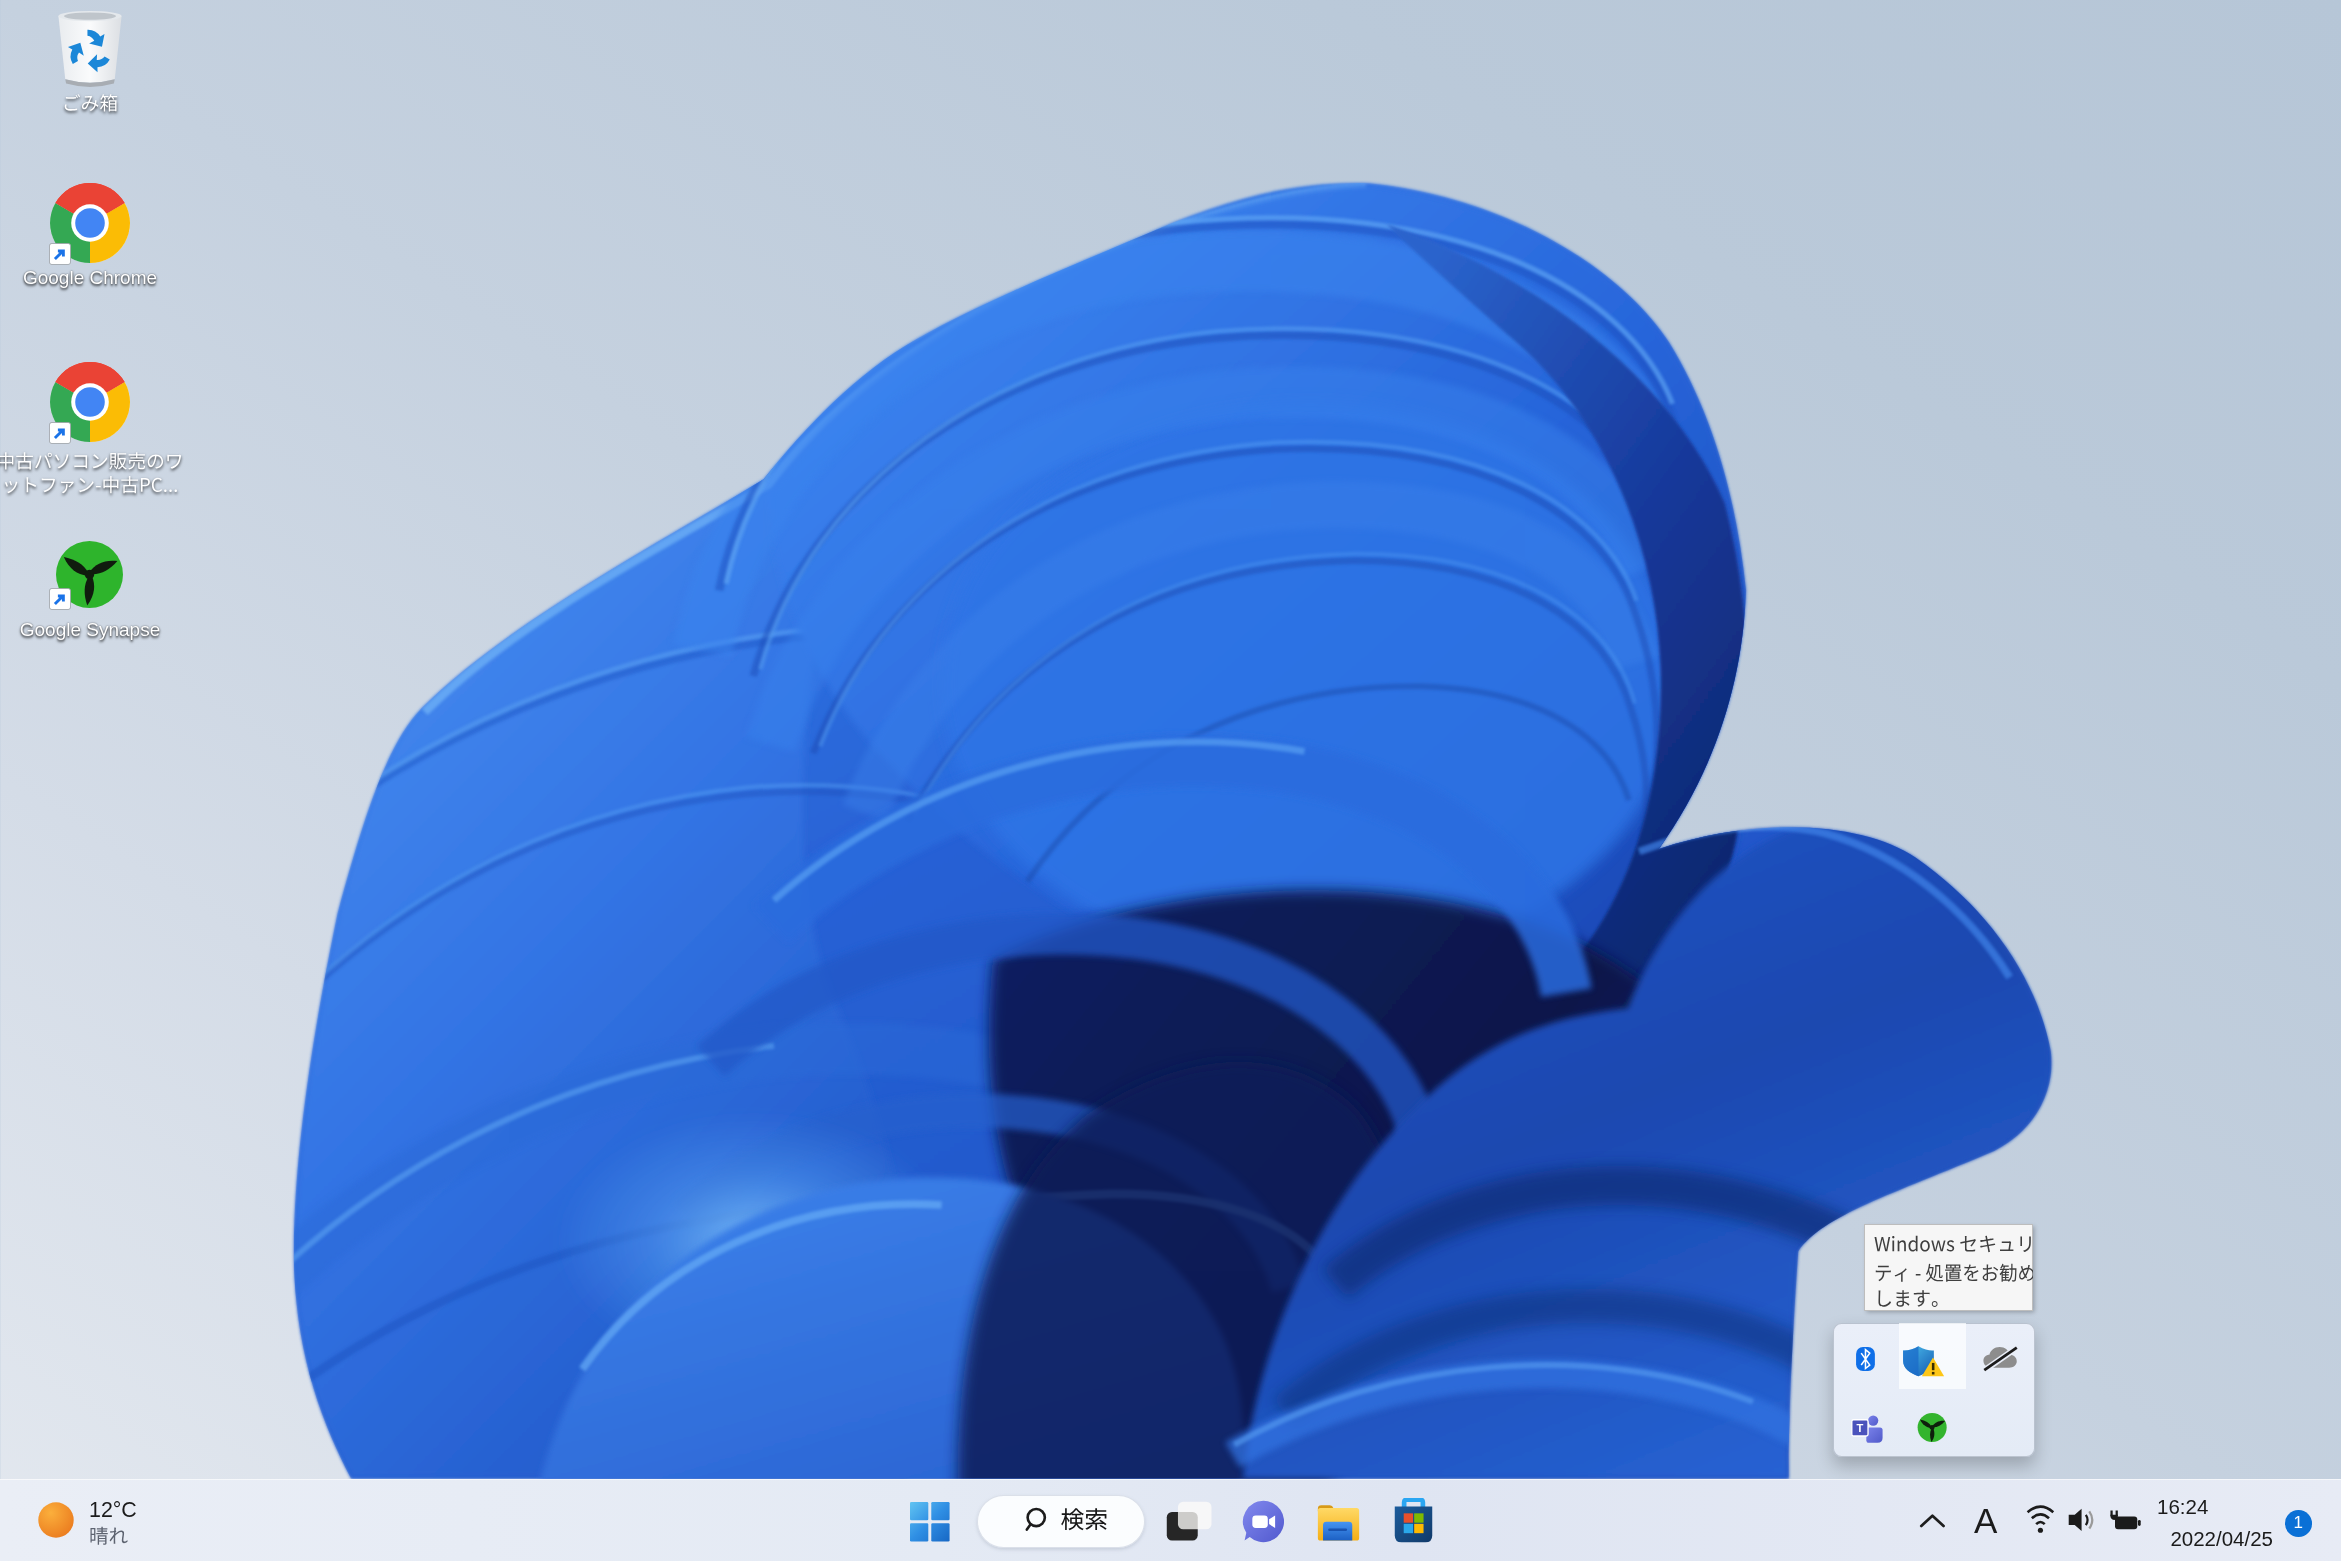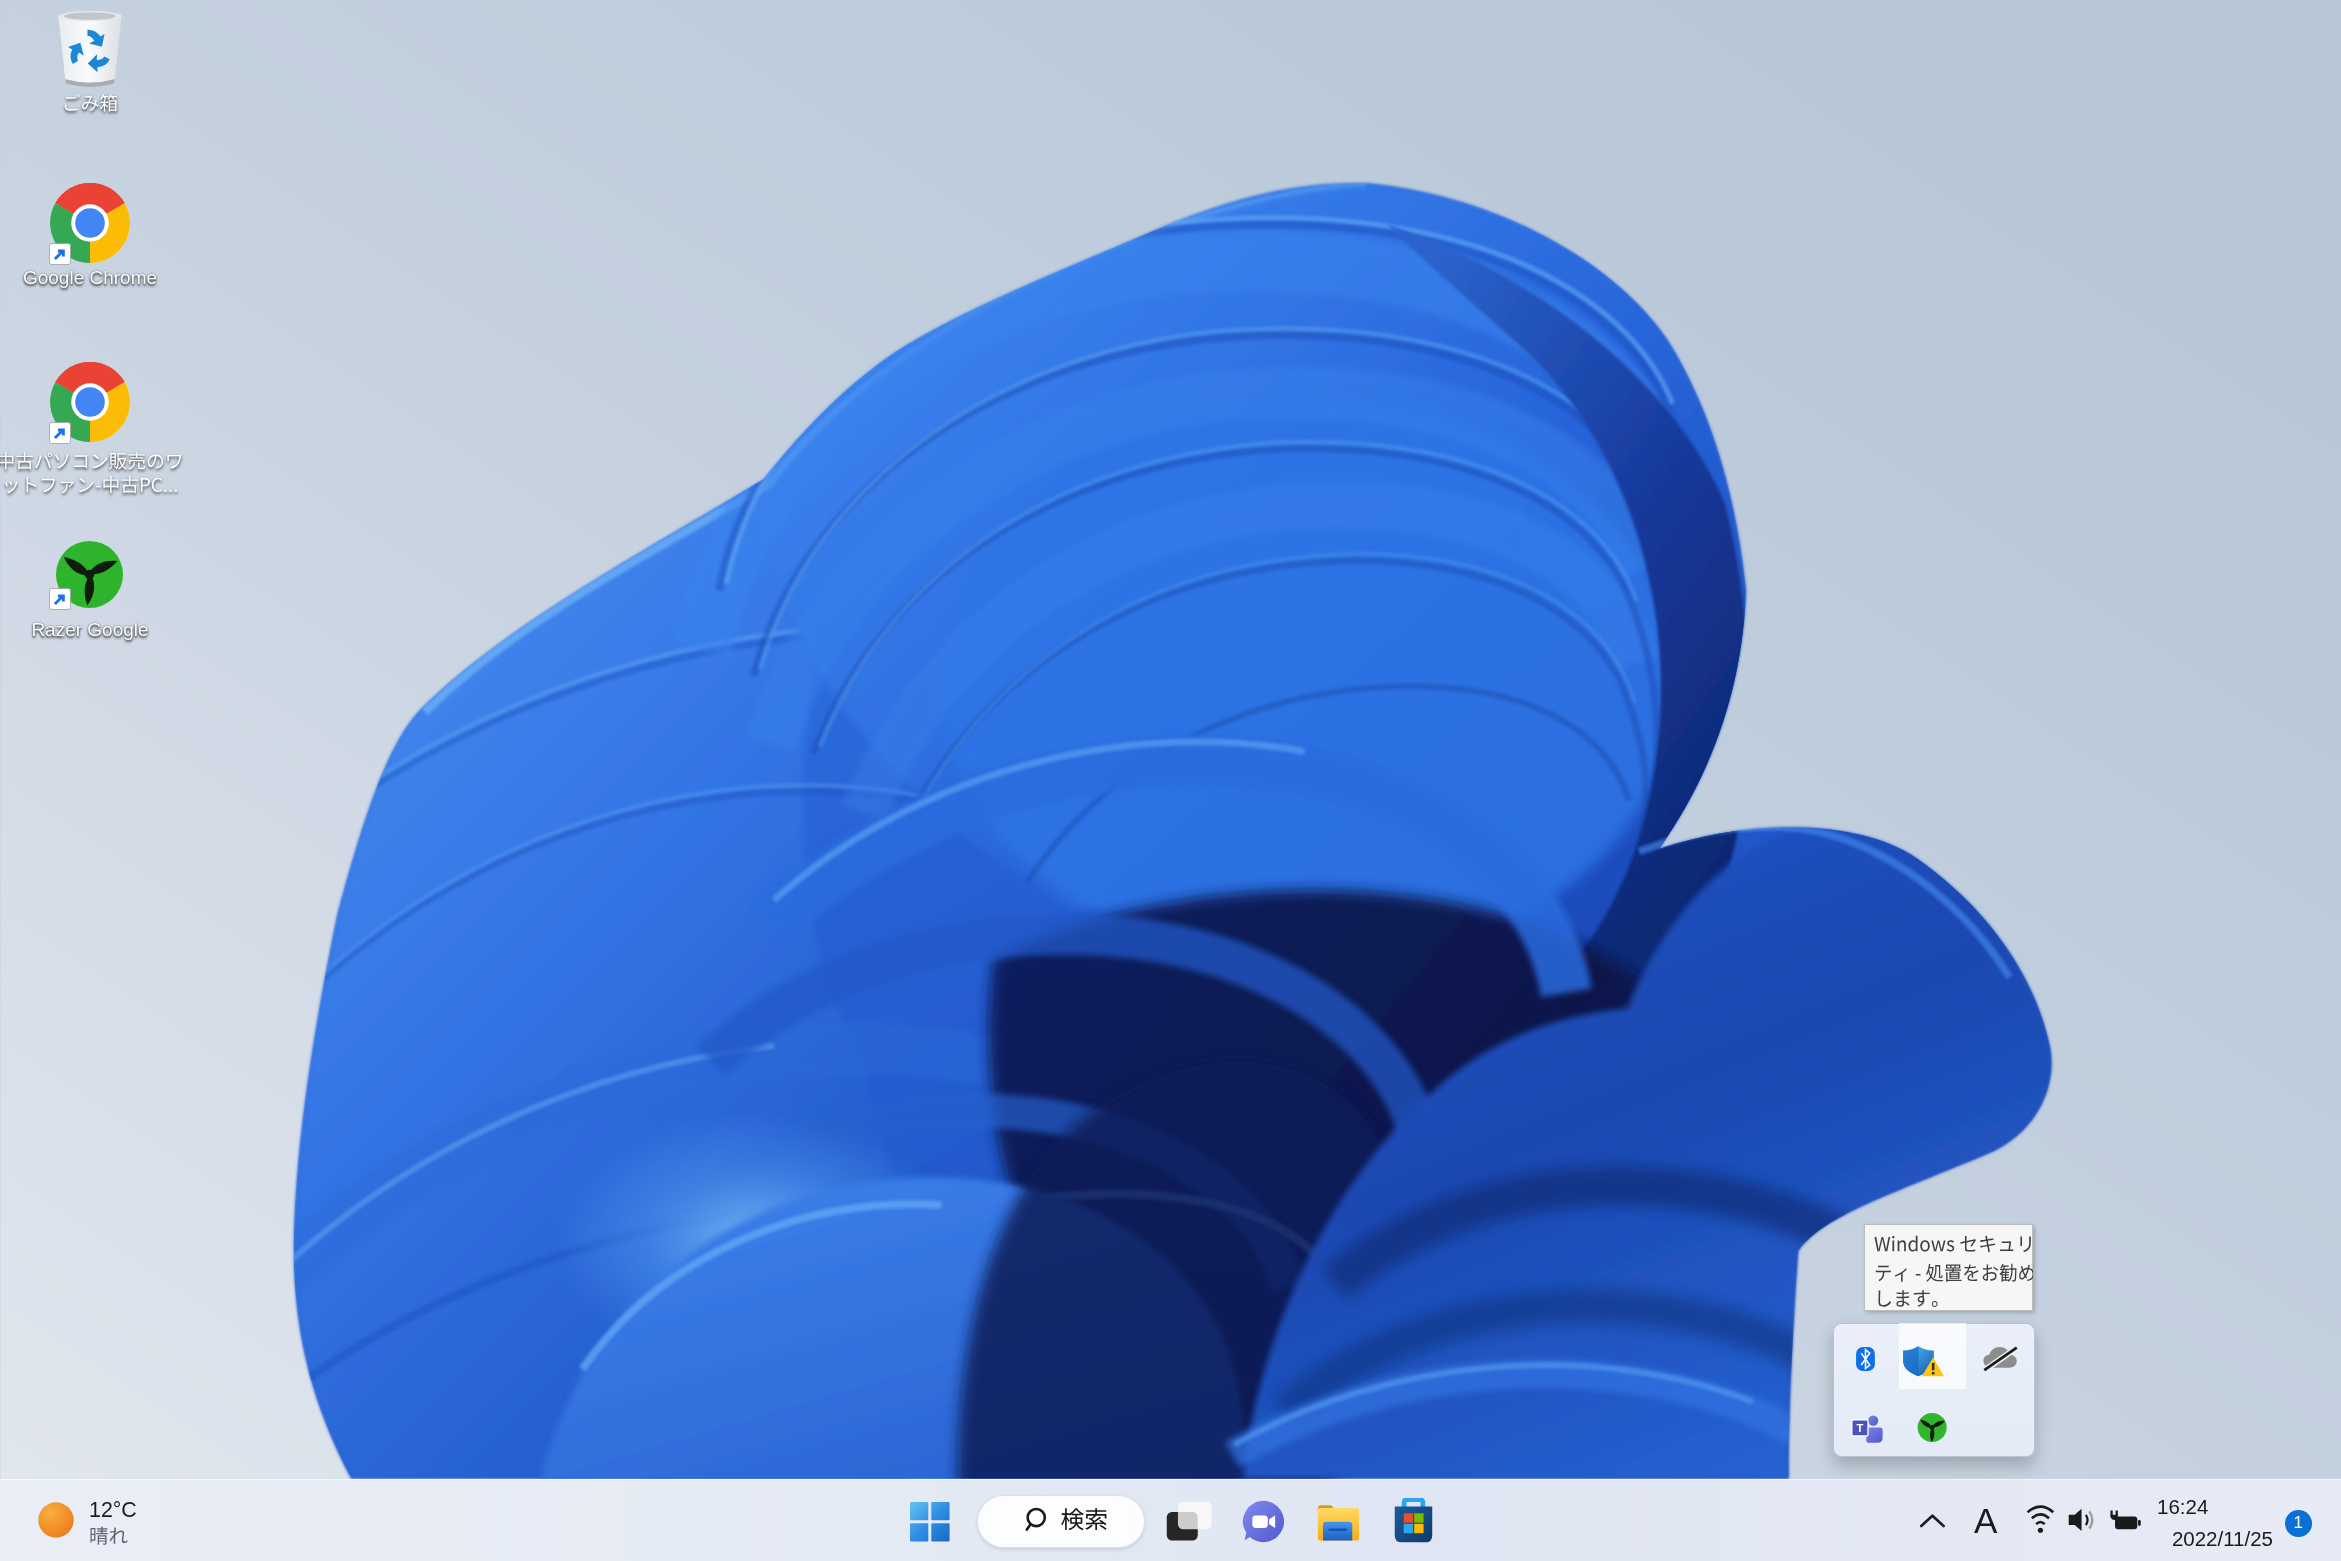--- a/index.html
+++ b/index.html
@@ -185,21 +185,21 @@
         </g>
 <use href="#rzb" transform="rotate(120)"></use>
 <use href="#rzb" transform="rotate(240)"></use>
 <circle cx="0" cy="0" r="5.5"></circle>
 </g>
     </svg>
     <svg class="abs" style="left:49px;top:588px" width="22" height="22" viewBox="0 0 26 26">
 <rect x="0.5" y="0.5" width="25" height="25" rx="3" fill="#fff" stroke="#9aa0a6" stroke-width="1"></rect>
 <path d="M 7 19 L 15 11 M 10.5 9.5 L 17 9.5 L 17 16" stroke="#1a73e8" stroke-width="3.4" fill="none"></path>
 </svg>
-    <div class="dlabel" style="left:13px;top:619px;width:154px;">Razer Google</div>
+    <div class="dlabel" style="left:13px;top:619px;width:154px;">Google Synapse</div>
     <div class="abs" style="left:1864px;top:1224px;width:167px;height:85px;background:#f6f6f6;border:0.9px solid #bdbdbd;box-shadow:1.7px 1.7px 4.3px rgba(0,0,0,0.25);"></div>
     <svg class="abs" style="left:1864px;top:1224px" width="169" height="86" viewBox="0 0 197 101">
       <g fill="#3f3f3f">
 <path transform="translate(11,32) scale(0.97,1)" d="M4.163 0.0H6.693L9.2 -10.166C9.475999999999999 -11.5 9.798 -12.719 10.051 -14.007H10.143C10.419 -12.719 10.672 -11.5 10.971 -10.166L13.524 0.0H16.1L19.573 -16.858999999999998H17.549L15.732 -7.6819999999999995C15.433 -5.865 15.110999999999999 -4.048 14.812 -2.208H14.674C14.26 -4.048 13.892 -5.888 13.478 -7.6819999999999995L11.132 -16.858999999999998H9.177L6.854 -7.6819999999999995C6.4399999999999995 -5.865 6.026 -4.048 5.6579999999999995 -2.208H5.566C5.221 -4.048 4.899 -5.865 4.554 -7.6819999999999995L2.783 -16.858999999999998H0.598Z M22.31 0.0H24.426V-12.488999999999999H22.31ZM23.368 -15.065C24.195999999999998 -15.065 24.771 -15.616999999999999 24.771 -16.468C24.771 -17.273 24.195999999999998 -17.825 23.368 -17.825C22.54 -17.825 21.988 -17.273 21.988 -16.468C21.988 -15.616999999999999 22.54 -15.065 23.368 -15.065Z M28.634999999999998 0.0H30.750999999999998V-9.062C31.993 -10.327 32.867 -10.971 34.155 -10.971C35.811 -10.971 36.524 -9.982 36.524 -7.636V0.0H38.617V-7.912C38.617 -11.086 37.421 -12.811 34.799 -12.811C33.097 -12.811 31.785999999999998 -11.868 30.613 -10.672H30.567L30.36 -12.488999999999999H28.634999999999998Z M46.92 0.299C48.415 0.299 49.748999999999995 -0.506 50.715 -1.472H50.784L50.968 0.0H52.693V-18.308H50.577V-13.501L50.692 -11.362C49.588 -12.259 48.644999999999996 -12.811 47.173 -12.811C44.321 -12.811 41.768 -10.281 41.768 -6.233C41.768 -2.07 43.792 0.299 46.92 0.299ZM47.379999999999995 -1.472C45.195 -1.472 43.93 -3.243 43.93 -6.256C43.93 -9.108 45.54 -11.04 47.541 -11.04C48.576 -11.04 49.542 -10.672 50.577 -9.729V-3.174C49.542 -2.024 48.53 -1.472 47.379999999999995 -1.472Z M61.778 0.299C64.837 0.299 67.551 -2.093 67.551 -6.233C67.551 -10.395999999999999 64.837 -12.811 61.778 -12.811C58.718999999999994 -12.811 56.004999999999995 -10.395999999999999 56.004999999999995 -6.233C56.004999999999995 -2.093 58.718999999999994 0.299 61.778 0.299ZM61.778 -1.449C59.616 -1.449 58.166999999999994 -3.358 58.166999999999994 -6.233C58.166999999999994 -9.108 59.616 -11.04 61.778 -11.04C63.94 -11.04 65.41199999999999 -9.108 65.41199999999999 -6.233C65.41199999999999 -3.358 63.94 -1.449 61.778 -1.449Z M72.841 0.0H75.279L77.05 -6.693C77.372 -7.889 77.625 -9.062 77.901 -10.327H78.016C78.315 -9.062 78.545 -7.912 78.867 -6.739L80.661 0.0H83.214L86.595 -12.488999999999999H84.571L82.754 -5.267C82.478 -4.071 82.248 -2.944 81.995 -1.794H81.88C81.581 -2.944 81.305 -4.071 81.006 -5.267L79.051 -12.488999999999999H77.004L75.049 -5.267C74.75 -4.071 74.474 -2.944 74.221 -1.794H74.106C73.853 -2.944 73.623 -4.071 73.37 -5.267L71.507 -12.488999999999999H69.368Z M92.575 0.299C95.519 0.299 97.106 -1.38 97.106 -3.404C97.106 -5.773 95.128 -6.5089999999999995 93.31099999999999 -7.199C91.908 -7.728 90.62 -8.188 90.62 -9.361C90.62 -10.35 91.356 -11.177999999999999 92.943 -11.177999999999999C94.047 -11.177999999999999 94.92099999999999 -10.695 95.77199999999999 -10.074L96.78399999999999 -11.385C95.841 -12.167 94.461 -12.811 92.92 -12.811C90.18299999999999 -12.811 88.619 -11.247 88.619 -9.269C88.619 -7.13 90.505 -6.302 92.253 -5.6579999999999995C93.633 -5.152 95.105 -4.554 95.105 -3.289C95.105 -2.208 94.3 -1.334 92.64399999999999 -1.334C91.149 -1.334 90.045 -1.932 88.941 -2.8289999999999997L87.929 -1.426C89.102 -0.437 90.804 0.299 92.575 0.299Z M123.487 -13.225 122.13 -14.283C121.854 -14.122 121.417 -13.984 120.911 -13.869C119.945 -13.661999999999999 115.91999999999999 -12.834 112.00999999999999 -12.075V-15.663C112.00999999999999 -16.33 112.056 -17.112 112.17099999999999 -17.779H109.98599999999999C110.101 -17.112 110.14699999999999 -16.352999999999998 110.14699999999999 -15.663V-11.73C107.70899999999999 -11.27 105.524 -10.879 104.48899999999999 -10.741L104.83399999999999 -8.832L110.14699999999999 -9.936V-2.967C110.14699999999999 -0.69 110.929 0.414 115.207 0.414C118.082 0.414 120.38199999999999 0.22999999999999998 122.429 -0.046L122.52099999999999 -2.024C120.22099999999999 -1.587 118.01299999999999 -1.357 115.345 -1.357C112.585 -1.357 112.00999999999999 -1.863 112.00999999999999 -3.4499999999999997V-10.304L120.704 -12.052C120.014 -10.672 118.335 -8.142 116.61 -6.578L118.22 -5.612C120.06 -7.521 121.877 -10.395999999999999 122.935 -12.305C123.073 -12.604 123.326 -12.995 123.487 -13.225Z M128.57 -6.302 128.98399999999998 -4.301C129.46699999999998 -4.439 130.111 -4.554 131.00799999999998 -4.715C132.135 -4.922 134.596 -5.336 137.195 -5.773L138.09199999999998 -1.127C138.253 -0.437 138.322 0.253 138.43699999999998 1.035L140.53 0.644C140.323 0.0 140.13899999999998 -0.782 139.978 -1.449L139.035 -6.072L144.69299999999998 -6.969C145.54399999999998 -7.107 146.28 -7.2219999999999995 146.763 -7.268L146.39499999999998 -9.2C145.889 -9.062 145.245 -8.924 144.34799999999998 -8.74L138.69 -7.774L137.76999999999998 -12.397L143.129 -13.248C143.727 -13.34 144.44 -13.432 144.785 -13.478L144.394 -15.41C144.003 -15.295 143.428 -15.134 142.761 -15.019C141.795 -14.834999999999999 139.679 -14.49 137.448 -14.122L136.965 -16.605999999999998C136.896 -17.112 136.781 -17.756 136.75799999999998 -18.193L134.688 -17.825C134.849 -17.365 135.01 -16.858999999999998 135.125 -16.261L135.608 -13.846C133.446 -13.501 131.445 -13.202 130.548 -13.11C129.81199999999998 -13.017999999999999 129.214 -12.972 128.63899999999998 -12.949L129.03 -10.879C129.72 -11.04 130.249 -11.155 130.893 -11.27L135.953 -12.097999999999999L136.873 -7.475C134.251 -7.061 131.744 -6.67 130.594 -6.5089999999999995C129.99599999999998 -6.417 129.099 -6.325 128.57 -6.302Z M152.53599999999997 -2.093V-0.184C153.20299999999997 -0.22999999999999998 153.73199999999997 -0.253 154.445 -0.253C155.57199999999997 -0.253 165.73799999999997 -0.253 167.04899999999998 -0.253C167.53199999999998 -0.253 168.38299999999998 -0.22999999999999998 168.79699999999997 -0.207V-2.07C168.31399999999996 -2.024 167.486 -2.001 166.98 -2.001H164.72599999999997C165.04799999999997 -4.094 165.71499999999997 -8.671 165.89899999999997 -10.235C165.92199999999997 -10.419 165.99099999999999 -10.718 166.05999999999997 -10.948L164.65699999999998 -11.615C164.45 -11.523 163.87499999999997 -11.454 163.50699999999998 -11.454C162.242 -11.454 157.41199999999998 -11.454 156.515 -11.454C155.93999999999997 -11.454 155.24999999999997 -11.523 154.69799999999998 -11.592V-9.66C155.27299999999997 -9.683 155.87099999999998 -9.729 156.53799999999998 -9.729C157.182 -9.729 162.426 -9.729 163.85199999999998 -9.729C163.783 -8.418 163.11599999999999 -3.933 162.771 -2.001H154.445C153.75499999999997 -2.001 153.088 -2.047 152.53599999999997 -2.093Z M189.957 -17.457H187.795C187.86399999999998 -16.882 187.90999999999997 -16.238 187.90999999999997 -15.456C187.90999999999997 -14.651 187.90999999999997 -12.696 187.90999999999997 -11.822C187.90999999999997 -7.475 187.634 -5.612 186.00099999999998 -3.703C184.575 -2.093 182.61999999999998 -1.173 180.504 -0.644L181.99899999999997 0.943C183.67799999999997 0.368 185.97799999999998 -0.621 187.47299999999998 -2.415C189.129 -4.393 189.88799999999998 -6.21 189.88799999999998 -11.73C189.88799999999998 -12.604 189.88799999999998 -14.536 189.88799999999998 -15.456C189.88799999999998 -16.238 189.91099999999997 -16.882 189.957 -17.457ZM179.28499999999997 -17.273H177.19199999999998C177.23799999999997 -16.836 177.284 -16.031 177.284 -15.616999999999999C177.284 -14.927 177.284 -8.924 177.284 -7.958C177.284 -7.268 177.21499999999997 -6.532 177.16899999999998 -6.187H179.28499999999997C179.23899999999998 -6.601 179.19299999999998 -7.359999999999999 179.19299999999998 -7.935C179.19299999999998 -8.901 179.19299999999998 -14.927 179.19299999999998 -15.616999999999999C179.19299999999998 -16.169 179.23899999999998 -16.836 179.28499999999997 -17.273Z"></path>
 <path transform="translate(11,66) scale(0.94,1)" d="M4.945 -17.02V-15.110999999999999C5.52 -15.157 6.279 -15.18 7.038 -15.18C8.349 -15.18 15.065 -15.18 16.33 -15.18C16.997 -15.18 17.802 -15.157 18.469 -15.110999999999999V-17.02C17.802 -16.928 16.974 -16.882 16.33 -16.882C15.065 -16.882 8.349 -16.882 7.015 -16.882C6.279 -16.882 5.5889999999999995 -16.951 4.945 -17.02ZM2.185 -11.247V-9.338C2.8289999999999997 -9.384 3.496 -9.384 4.186 -9.384H11.086C11.017 -7.2219999999999995 10.764 -5.29 9.752 -3.6799999999999997C8.855 -2.231 7.199 -0.897 5.405 -0.161L7.107 1.104C9.062 0.092 10.81 -1.564 11.638 -3.105C12.558 -4.8069999999999995 12.926 -6.8999999999999995 12.995 -9.384H19.251C19.803 -9.384 20.538999999999998 -9.361 21.044999999999998 -9.338V-11.247C20.493 -11.155 19.733999999999998 -11.132 19.251 -11.132C18.032 -11.132 5.52 -11.132 4.186 -11.132C3.473 -11.132 2.8289999999999997 -11.177999999999999 2.185 -11.247Z M25.806 -5.934 26.68 -4.232C29.279 -5.037 31.947 -6.233 33.879 -7.268V-0.22999999999999998C33.879 0.483 33.833 1.426 33.787 1.794H35.903C35.811 1.426 35.788 0.483 35.788 -0.22999999999999998V-8.418C37.881 -9.775 39.836 -11.454 40.986000000000004 -12.719L39.56 -14.099C38.387 -12.627 36.271 -10.741 34.086 -9.407C32.223 -8.257 28.842 -6.647 25.806 -5.934Z M52.21 -5.635H58.098V-7.245H52.21Z M69.414 -13.892H72.795C72.42699999999999 -10.879 71.783 -8.28 70.863 -6.141C70.05799999999999 -7.659 69.39099999999999 -9.545 68.88499999999999 -11.914C69.069 -12.558 69.253 -13.202 69.414 -13.892ZM68.678 -19.297C68.057 -14.559 66.953 -10.12 64.90599999999999 -7.314C65.297 -7.038 65.987 -6.394 66.24 -6.072C66.92999999999999 -7.061 67.52799999999999 -8.234 68.057 -9.522C68.586 -7.498 69.276 -5.842 70.05799999999999 -4.485C68.816 -2.231 67.229 -0.552 65.343 0.506C65.734 0.851 66.194 1.472 66.447 1.886C68.28699999999999 0.713 69.851 -0.851 71.116 -2.921C73.87599999999999 0.598 77.67099999999999 1.38 81.857 1.38H85.882C85.951 0.9199999999999999 86.273 0.11499999999999999 86.526 -0.299C85.62899999999999 -0.276 82.708 -0.276 81.949 -0.276C78.085 -0.276 74.52 -0.989 71.92099999999999 -4.439C73.255 -7.199 74.152 -10.741 74.566 -15.249L73.53099999999999 -15.456L73.209 -15.41H69.759C69.98899999999999 -16.605999999999998 70.196 -17.825 70.38 -19.09ZM76.475 -17.71V-13.156C76.475 -10.258 76.24499999999999 -6.21 74.175 -3.289C74.54299999999999 -3.128 75.256 -2.668 75.532 -2.3689999999999998C77.717 -5.474 78.085 -9.982 78.085 -13.156V-16.192H81.213V-4.715C81.213 -3.128 81.512 -2.691 82.869 -2.691C83.122 -2.691 83.996 -2.691 84.249 -2.691C85.33 -2.691 85.721 -3.335 85.836 -5.428C85.445 -5.52 84.87 -5.75 84.52499999999999 -5.9799999999999995C84.479 -4.278 84.41 -3.91 84.088 -3.91C83.92699999999999 -3.91 83.306 -3.91 83.16799999999999 -3.91C82.8 -3.91 82.75399999999999 -3.979 82.75399999999999 -4.669V-17.71Z M102.21199999999999 -17.112H106.09899999999999V-15.042H102.21199999999999ZM96.83 -17.112H100.625V-15.042H96.83ZM91.586 -17.112H95.243V-15.042H91.586ZM95.818 -6.463H105.179V-5.175H95.818ZM95.818 -4.14H105.179V-2.852H95.818ZM95.818 -8.74H105.179V-7.498H95.818ZM94.185 -9.798V-1.794H106.835V-9.798H99.314L99.567 -11.155H108.744V-12.512H99.797L99.981 -13.777H107.824V-18.354H89.92999999999999V-13.777H98.233L98.072 -12.512H88.84899999999999V-11.155H97.865L97.63499999999999 -9.798ZM90.11399999999999 -9.453V1.863H91.862V0.874H109.342V-0.506H91.862V-9.453Z M130.571 -10.143 129.812 -11.868C129.168 -11.523 128.61599999999999 -11.27 127.92599999999999 -10.971C126.72999999999999 -10.419 125.327 -9.866999999999999 123.74 -9.108C123.395 -10.442 122.176 -11.177999999999999 120.681 -11.177999999999999C119.692 -11.177999999999999 118.358 -10.879 117.484 -10.327C118.26599999999999 -11.362 119.02499999999999 -12.673 119.554 -13.892C122.06099999999999 -13.984 124.913 -14.168 127.19 -14.536L127.213 -16.238C125.051 -15.847 122.544 -15.64 120.198 -15.525C120.54299999999999 -16.605999999999998 120.727 -17.503 120.865 -18.193L118.979 -18.354C118.93299999999999 -17.503 118.726 -16.468 118.404 -15.479L116.886 -15.456C115.828 -15.456 114.21799999999999 -15.548 112.999 -15.709V-13.984C114.264 -13.892 115.782 -13.846 116.771 -13.846H117.783C116.90899999999999 -11.983 115.368 -9.613999999999999 112.47 -6.808L114.03399999999999 -5.6579999999999995C114.816 -6.578 115.46 -7.429 116.127 -8.05C117.16199999999999 -9.016 118.634 -9.729 120.083 -9.729C121.118 -9.729 121.946 -9.292 122.176 -8.302999999999999C119.485 -6.8999999999999995 116.74799999999999 -5.1979999999999995 116.74799999999999 -2.484C116.74799999999999 0.322 119.393 1.035 122.682 1.035C124.68299999999999 1.035 127.23599999999999 0.851 128.98399999999998 0.621L129.03 -1.219C127.006 -0.874 124.545 -0.667 122.75099999999999 -0.667C120.38199999999999 -0.667 118.588 -0.943 118.588 -2.737C118.588 -4.255 120.083 -5.474 122.222 -6.601C122.222 -5.405 122.199 -3.91 122.15299999999999 -3.013H123.92399999999999L123.85499999999999 -7.429C125.603 -8.257 127.23599999999999 -8.924 128.524 -9.407C129.14499999999998 -9.66 129.97299999999998 -9.982 130.571 -10.143Z M149.868 -15.824 149.04 -14.443999999999999C150.512 -13.661999999999999 153.065 -12.075 154.192 -10.994L155.135 -12.466C154.00799999999998 -13.386 151.501 -14.95 149.868 -15.824ZM140.76 -6.417 140.829 -2.346C140.829 -1.587 140.53 -1.219 140.001 -1.219C139.10399999999998 -1.219 137.494 -2.116 137.494 -3.174C137.494 -4.209 138.897 -5.543 140.76 -6.417ZM136.06799999999998 -14.237 136.114 -12.488999999999999C136.896 -12.397 137.74699999999999 -12.374 139.058 -12.374C139.541 -12.374 140.11599999999999 -12.397 140.76 -12.443L140.737 -9.43V-8.119C138.09199999999998 -6.992 135.7 -4.991 135.7 -3.082C135.7 -1.035 138.69 0.736 140.484 0.736C141.726 0.736 142.50799999999998 0.046 142.50799999999998 -2.093L142.416 -7.084C144.072 -7.659 145.70499999999998 -7.981 147.43 -7.981C149.615 -7.981 151.386 -6.923 151.386 -4.968C151.386 -2.852 149.546 -1.771 147.522 -1.38C146.671 -1.196 145.682 -1.196 144.831 -1.219L145.475 0.644C146.28 0.598 147.292 0.552 148.327 0.322C151.478 -0.437 153.226 -2.208 153.226 -4.991C153.226 -7.7509999999999994 150.811 -9.568 147.453 -9.568C145.935 -9.568 144.141 -9.269 142.393 -8.717V-9.522L142.439 -12.627C144.118 -12.811 145.912 -13.11 147.269 -13.432L147.22299999999998 -15.225999999999999C145.912 -14.834999999999999 144.164 -14.513 142.48499999999999 -14.306L142.577 -16.79C142.6 -17.319 142.66899999999998 -17.963 142.738 -18.377H140.691C140.76 -17.986 140.80599999999998 -17.204 140.80599999999998 -16.744L140.783 -14.122C140.139 -14.076 139.541 -14.052999999999999 139.012 -14.052999999999999C138.161 -14.052999999999999 137.333 -14.076 136.06799999999998 -14.237Z M171.488 -19.182V-13.984H169.05V-12.397H171.488V-11.477C171.488 -7.866 171.189 -4.025 168.728 -0.713V-0.874H165.14V-2.622H168.35999999999999V-3.887H165.14V-5.612H168.35999999999999V-6.854H165.14V-8.533H168.659V-9.866999999999999H165.163L165.968 -11.638L164.427 -11.983C164.266 -11.385 163.944 -10.534 163.64499999999998 -9.866999999999999H161.161C161.552 -10.557 161.94299999999998 -11.293 162.288 -12.075H168.659V-13.524H162.886C163.185 -14.283 163.438 -15.088 163.668 -15.892999999999999H168.314V-17.319H161.207C161.43699999999998 -17.871 161.644 -18.445999999999998 161.828 -18.998L160.264 -19.343C159.73499999999999 -17.549 158.838 -15.732 157.734 -14.513C158.102 -14.306 158.792 -13.869 159.06799999999998 -13.639C159.57399999999998 -14.26 160.07999999999998 -15.042 160.517 -15.892999999999999H162.058C161.828 -15.065 161.552 -14.283 161.253 -13.524H157.343V-12.075H160.609C159.62 -10.097 158.355 -8.418 156.85999999999999 -7.153C157.136 -6.808 157.596 -6.0489999999999995 157.734 -5.681C158.309 -6.187 158.861 -6.739 159.367 -7.337V1.771H160.93099999999998V0.529H167.69299999999998L167.394 0.828C167.808 1.104 168.337 1.518 168.636 1.886C172.523 -1.955 173.075 -6.716 173.075 -11.477V-12.397H176.364C176.18 -3.91 175.927 -0.897 175.421 -0.22999999999999998C175.214 0.069 175.007 0.138 174.639 0.11499999999999999C174.225 0.11499999999999999 173.259 0.11499999999999999 172.201 0.046C172.477 0.483 172.638 1.173 172.684 1.656C173.719 1.702 174.731 1.7249999999999999 175.375 1.656C176.042 1.564 176.456 1.38 176.87 0.782C177.583 -0.161 177.767 -3.381 177.99699999999999 -13.133C177.99699999999999 -13.363 177.99699999999999 -13.984 177.99699999999999 -13.984H173.075V-19.182ZM163.64499999999998 -5.612V-3.887H160.93099999999998V-5.612ZM163.64499999999998 -6.854H160.93099999999998V-8.533H163.64499999999998ZM163.64499999999998 -2.622V-0.874H160.93099999999998V-2.622Z M191.751 -12.972C191.038 -10.603 190.049 -8.211 189.06 -6.578L188.6 -7.337C188.048 -8.257 187.381 -9.798 186.80599999999998 -11.385C188.32399999999998 -12.328 189.957 -12.879999999999999 191.751 -12.972ZM185.265 -16.767 183.356 -16.146C183.632 -15.548 183.908 -14.789 184.115 -14.076L184.805 -11.959999999999999C182.712 -10.258 181.263 -7.475 181.263 -4.83C181.263 -2.139 182.712 -0.69 184.46 -0.69C186.185 -0.69 187.588 -1.8399999999999999 189.014 -3.565C189.359 -3.082 189.727 -2.645 190.095 -2.231L191.54399999999998 -3.427C191.061 -3.887 190.578 -4.439 190.118 -5.037C191.429 -6.923 192.602 -9.936 193.476 -12.857C196.44299999999998 -12.350999999999999 198.30599999999998 -10.097 198.30599999999998 -7.107C198.30599999999998 -3.565 195.638 -1.035 190.831 -0.621L191.912 1.012C196.834 0.322 200.123 -2.461 200.123 -7.038C200.123 -10.994 197.593 -13.823 193.913 -14.421L194.281 -16.008C194.373 -16.445 194.511 -17.227 194.672 -17.802L192.694 -17.986C192.694 -17.457 192.625 -16.698 192.55599999999998 -16.238C192.464 -15.686 192.326 -15.134 192.188 -14.559C190.18699999999998 -14.536 188.232 -14.076 186.277 -12.926L185.725 -14.719999999999999C185.564 -15.363999999999999 185.38 -16.123 185.265 -16.767ZM188.002 -5.014C186.99 -3.657 185.771 -2.507 184.644 -2.507C183.609 -2.507 182.91899999999998 -3.4499999999999997 182.91899999999998 -4.968C182.91899999999998 -6.762 183.885 -8.878 185.403 -10.304C186.07 -8.556 186.80599999999998 -6.923 187.47299999999998 -5.888Z"></path>
 <path transform="translate(11,96) scale(0.97,1)" d="M7.82 -17.916999999999998 5.497 -17.94C5.635 -17.273 5.681 -16.445 5.681 -15.594C5.681 -13.179 5.451 -7.359999999999999 5.451 -3.956C5.451 -0.207 7.728 1.173 11.04 1.173C16.1 1.173 19.067 -1.7249999999999999 20.654 -3.91L19.343 -5.474C17.687 -3.082 15.318 -0.713 11.109 -0.713C8.924 -0.713 7.337 -1.6099999999999999 7.337 -4.14C7.337 -7.567 7.498 -12.995 7.6129999999999995 -15.594C7.636 -16.352999999999998 7.705 -17.158 7.82 -17.916999999999998Z M34.5 -4.094 34.522999999999996 -2.553C34.522999999999996 -0.966 33.396 -0.552 32.085 -0.552C29.808 -0.552 28.887999999999998 -1.357 28.887999999999998 -2.415C28.887999999999998 -3.473 30.084 -4.324 32.269 -4.324C33.028 -4.324 33.787 -4.255 34.5 -4.094ZM27.255 -10.879 27.278 -9.154C28.934 -8.97 31.464 -8.832 33.028 -8.832H34.339L34.431 -5.704C33.81 -5.796 33.166 -5.842 32.499 -5.842C29.187 -5.842 27.186 -4.416 27.186 -2.323C27.186 -0.11499999999999999 28.98 1.058 32.292 1.058C35.282 1.058 36.34 -0.552 36.34 -2.162L36.294 -3.588C38.594 -2.76 40.503 -1.357 41.86 -0.11499999999999999L42.918 -1.748C41.607 -2.8289999999999997 39.260999999999996 -4.508 36.202 -5.336L36.041 -8.878C38.226 -8.947 40.25 -9.131 42.412 -9.407L42.435 -11.132C40.342 -10.81 38.249 -10.603 36.018 -10.511V-10.786999999999999V-13.731C38.226 -13.846 40.411 -14.052999999999999 42.227999999999994 -14.26L42.251000000000005 -15.939C40.181 -15.616999999999999 38.088 -15.41 36.018 -15.318L36.041 -16.721C36.064 -17.387999999999998 36.11 -17.848 36.179 -18.262H34.224000000000004C34.269999999999996 -17.94 34.316 -17.273 34.316 -16.882V-15.249H33.257999999999996C31.717 -15.249 28.865000000000002 -15.479 27.37 -15.754999999999999L27.393 -14.052999999999999C28.842 -13.892 31.671 -13.661999999999999 33.281 -13.661999999999999H34.293V-10.786999999999999V-10.442H33.051C31.533 -10.442 28.911 -10.603 27.255 -10.879Z M59.064 -8.556C59.271 -6.394 58.374 -5.313 57.04 -5.313C55.752 -5.313 54.694 -6.164 54.694 -7.59C54.694 -9.084999999999999 55.821 -10.028 57.016999999999996 -10.028C57.937 -10.028 58.696 -9.591 59.064 -8.556ZM48.208 -15.019 48.254 -13.248C51.129 -13.455 55.039 -13.616 58.535 -13.639L58.558 -11.315999999999999C58.098 -11.477 57.592 -11.568999999999999 57.016999999999996 -11.568999999999999C54.832 -11.568999999999999 52.969 -9.844 52.969 -7.567C52.969 -5.06 54.809 -3.726 56.741 -3.726C57.522999999999996 -3.726 58.19 -3.933 58.742 -4.3469999999999995C57.822 -2.254 55.706 -0.966 52.647 -0.276L54.188 1.242C59.547 -0.368 61.065 -3.818 61.065 -6.923C61.065 -8.073 60.812 -9.084999999999999 60.329 -9.866999999999999L60.283 -13.661999999999999H60.605000000000004C63.963 -13.661999999999999 66.056 -13.616 67.344 -13.547L67.367 -15.249C66.263 -15.249 63.434 -15.272 60.628 -15.272H60.283L60.306 -16.767C60.329 -17.066 60.375 -17.963 60.421 -18.216H58.328C58.351 -18.032 58.443 -17.365 58.466 -16.767L58.512 -15.249C55.085 -15.203 50.761 -15.065 48.208 -15.019Z M73.462 -5.612C71.553 -5.612 69.966 -4.048 69.966 -2.116C69.966 -0.161 71.553 1.403 73.462 1.403C75.417 1.403 76.981 -0.161 76.981 -2.116C76.981 -4.048 75.417 -5.612 73.462 -5.612ZM73.462 0.22999999999999998C72.197 0.22999999999999998 71.139 -0.8049999999999999 71.139 -2.116C71.139 -3.381 72.197 -4.439 73.462 -4.439C74.773 -4.439 75.80799999999999 -3.381 75.80799999999999 -2.116C75.80799999999999 -0.8049999999999999 74.773 0.22999999999999998 73.462 0.22999999999999998Z"></path>
 </g>
     </svg>
     <div class="abs" style="left:1833px;top:1323px;width:200px;height:132px;background:linear-gradient(180deg,#eaeff9,#e4ebf6);border:0.9px solid rgba(150,160,175,0.55);border-radius:8.6px;box-shadow:0 8.6px 17px rgba(0,0,0,0.22);"></div>
     <div class="abs" style="left:1899px;top:1323px;width:67px;height:66px;background:rgba(252,253,255,0.75);"></div>
@@ -341,15 +341,15 @@
       </g>
 <g transform="translate(224,14)">
         <rect x="7" y="5" width="26" height="15" rx="3.5" fill="#1b1b1b"></rect>
         <rect x="33.8" y="9" width="3.2" height="7" rx="1.6" fill="#1b1b1b"></rect>
         <path d="M 3 -2 L 3 4 M 9 -2 L 9 4" stroke="#1b1b1b" stroke-width="2.6"></path>
         <path d="M 1.5 3 L 10.5 3 Q 10.5 9 6 9 Q 1.5 9 1.5 3 Z" fill="#1b1b1b"></path>
       </g>
 </svg>
     <div class="abs" style="left:1974px;top:1501px;font-size:35px;font-weight:400;color:#1b1b1b;">A</div>
     <div class="abs" style="left:2157px;top:1495px;width:116px;text-align:left;font-size:20.5px;color:#1a1a1a;">16:24</div>
-    <div class="abs" style="left:2157px;top:1527px;width:116px;text-align:right;font-size:20.5px;color:#1a1a1a;">2022/11/25</div>
+    <div class="abs" style="left:2157px;top:1527px;width:116px;text-align:right;font-size:20.5px;color:#1a1a1a;">2022/04/25</div>
     <div class="abs" style="left:2285px;top:1510px;width:26.5px;height:26.5px;border-radius:50%;background:#0a70d6;color:#fff;font-size:17px;text-align:center;line-height:26.5px;">1</div>
   </div>
 
 </body></html>

